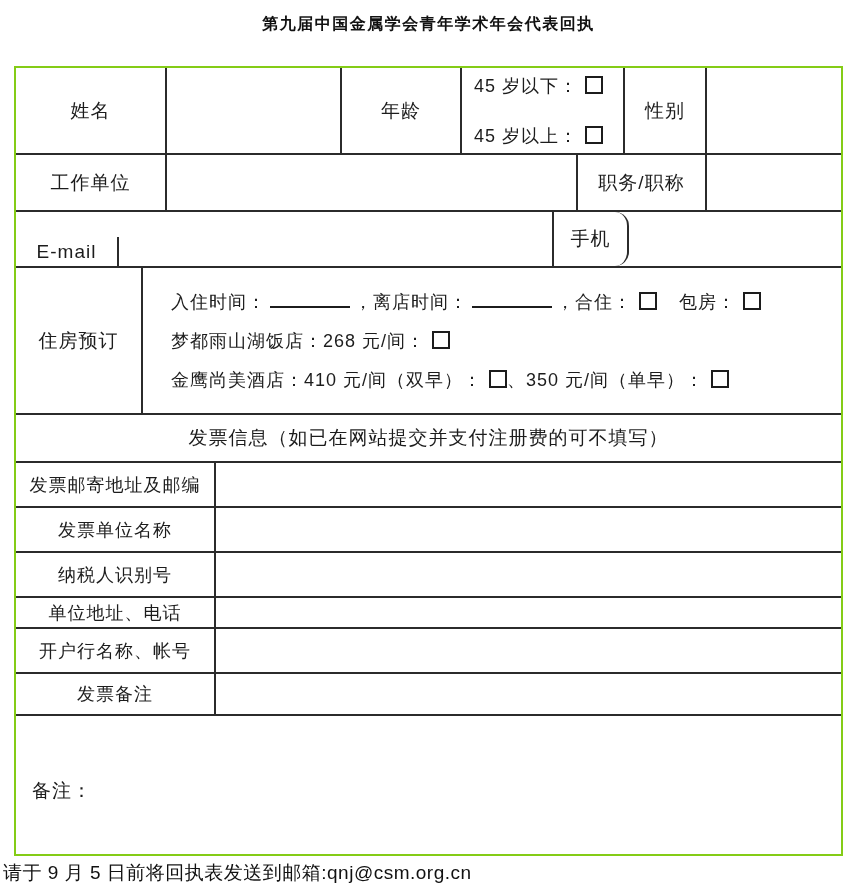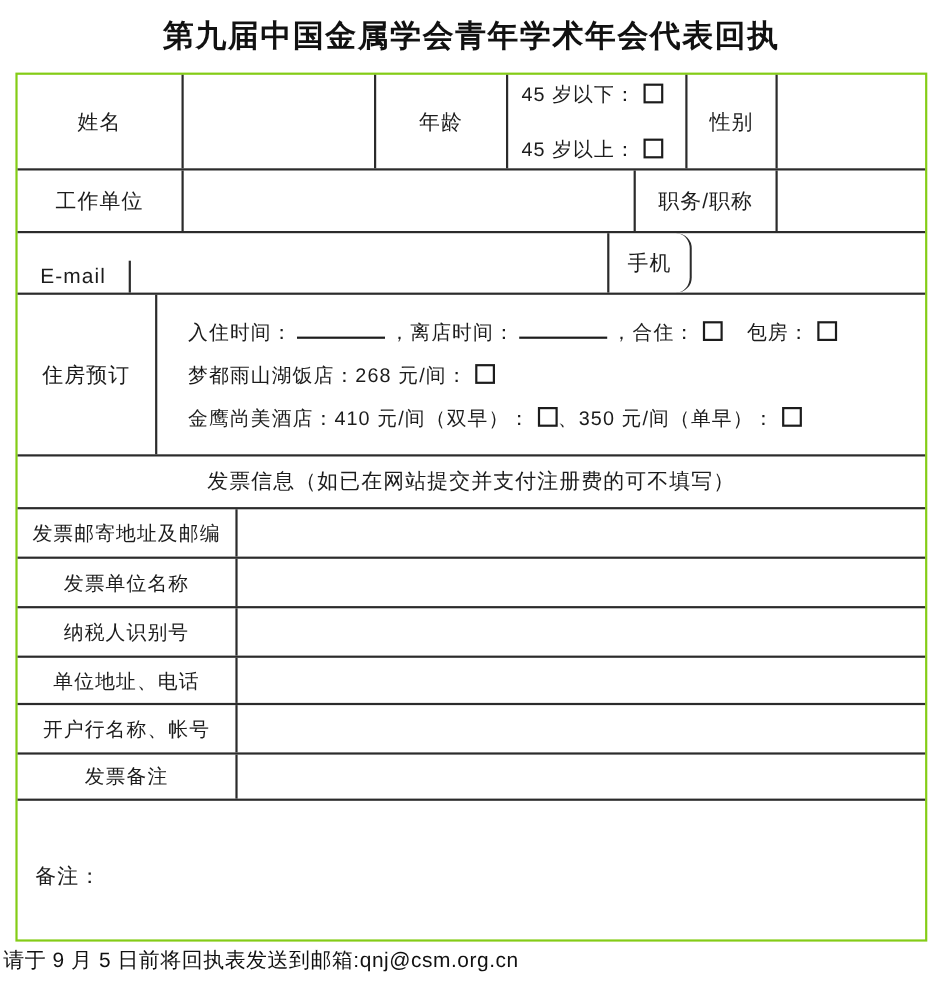--- a/index.html
+++ b/index.html
@@ -3,37 +3,37 @@
 <meta charset="utf-8">
 <style>
   html,body{margin:0;padding:0;}
   body{
     width:857px;height:892px;background:#ffffff;position:relative;
     font-family:"Liberation Sans","DejaVu Sans",sans-serif;
     color:#1c1c1c;-webkit-font-smoothing:antialiased;
   }
   .page-title{
     position:absolute;top:14px;left:0;width:857px;text-align:center;
-    font-size:28px;font-weight:bold;letter-spacing:1.5px;color:#111;
+    font-size:16px;font-weight:bold;letter-spacing:1.5px;color:#111;
   }
   .form-table{
     position:absolute;left:14px;top:66px;width:829px;height:790px;
     border:2px solid #84cc16;box-sizing:border-box;background:#fff;
     display:flex;flex-direction:column;
   }
   .trow{display:flex;flex-direction:row;border-bottom:2px solid #2b2b2b;box-sizing:border-box;flex:0 0 auto;}
   .trow:last-child{border-bottom:none;}
   .tcell{border-right:2px solid #2b2b2b;box-sizing:border-box;display:flex;align-items:center;justify-content:center;overflow:hidden;}
   .tcell:last-child{border-right:none;}
   .lbl{font-size:19px;color:#1c1c1c;letter-spacing:1px;text-align:center;}
   .fill{flex:1 1 auto;}
   
   .r1{height:87px;} .r2{height:57px;} .r3{height:56px;} .r4{height:147px;}
   .r5{height:48px;} .r6{height:45px;} .r7{height:45px;} .r8{height:45px;}
-  .r9{height:43px;} .r10{height:45px;} .r11{height:42px;} .r12{flex:1 1 auto;border-bottom:none;align-items:center;}
+  .r9{height:31px;} .r10{height:45px;} .r11{height:42px;} .r12{flex:1 1 auto;border-bottom:none;align-items:center;}
   
   .c-name-lbl{width:151px;} .c-name-val{width:175px;} .c-age-lbl{width:120px;}
   .c-age-opts{width:163px;flex-direction:column;align-items:flex-start;justify-content:center;padding-left:12px;gap:24px;}
   .c-gender-lbl{width:82px;}
   
   .c-work-lbl{width:151px;} .c-work-val{width:411px;} .c-title-lbl{width:129px;}
   
   .c-email-lbl{width:103px;margin-top:25px;} .c-email-val{width:435px;} .c-mobile-lbl{width:75px;border-radius:14px;}
   
   .c-housing-lbl{width:127px;font-family:Liberation Serif, serif;}

